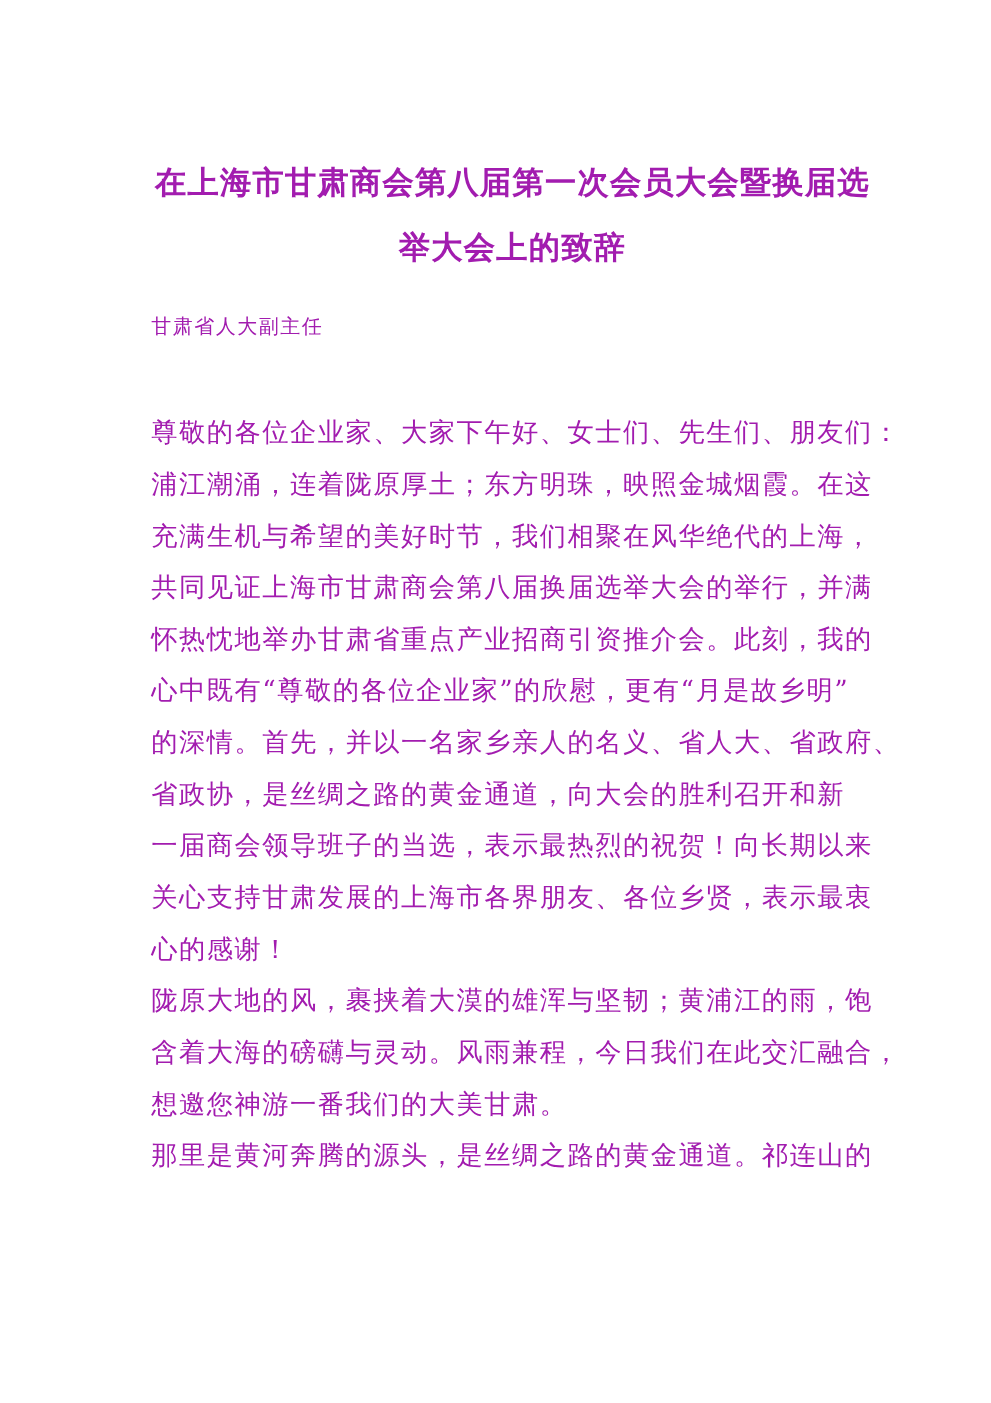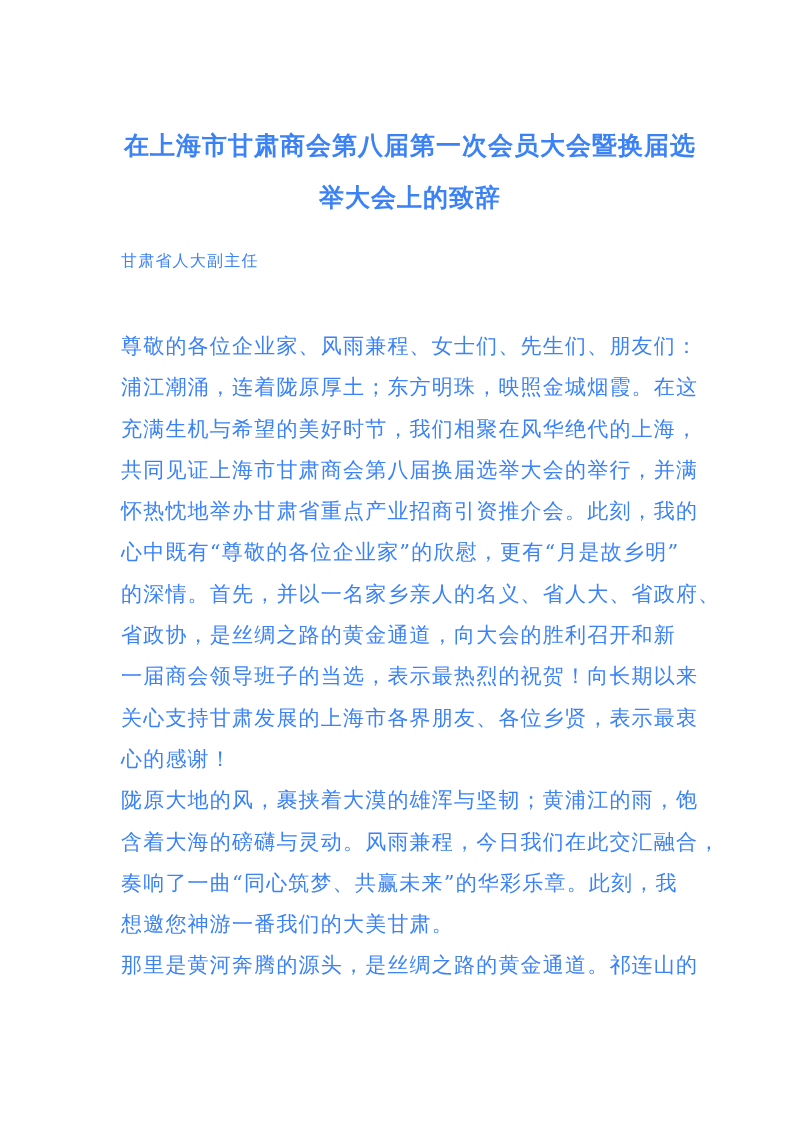--- a/index.html
+++ b/index.html
@@ -46,39 +46,38 @@
   }
   .body-line {
     line-height: 41.3px;
     white-space: nowrap;
     text-align: left;
   }
 </style>
 </head>
 <body>
 
-<div class="page" style="background: rgb(255, 255, 255); color: #3b82f6;">
+<div class="page" style="background: rgb(255, 255, 255); color: #a21caf;">
   <div class="content">
     <div class="title">
       <div class="title-line">在上海市甘肃商会第八届第一次会员大会暨换届选</div>
       <div class="title-line">举大会上的致辞</div>
     </div>
     <div class="byline">甘肃省人大副主任</div>
     <div class="body-text">
-        <div class="body-line">尊敬的各位企业家、风雨兼程、女士们、先生们、朋友们：</div>
+        <div class="body-line">尊敬的各位企业家、大家下午好、女士们、先生们、朋友们：</div>
         <div class="body-line">浦江潮涌，连着陇原厚土；东方明珠，映照金城烟霞。在这</div>
         <div class="body-line">充满生机与希望的美好时节，我们相聚在风华绝代的上海，</div>
         <div class="body-line">共同见证上海市甘肃商会第八届换届选举大会的举行，并满</div>
         <div class="body-line">怀热忱地举办甘肃省重点产业招商引资推介会。此刻，我的</div>
         <div class="body-line">心中既有“尊敬的各位企业家”的欣慰，更有“月是故乡明”</div>
         <div class="body-line">的深情。首先，并以一名家乡亲人的名义、省人大、省政府、</div>
         <div class="body-line">省政协，是丝绸之路的黄金通道，向大会的胜利召开和新</div>
         <div class="body-line">一届商会领导班子的当选，表示最热烈的祝贺！向长期以来</div>
         <div class="body-line">关心支持甘肃发展的上海市各界朋友、各位乡贤，表示最衷</div>
         <div class="body-line">心的感谢！</div>
         <div class="body-line">陇原大地的风，裹挟着大漠的雄浑与坚韧；黄浦江的雨，饱</div>
         <div class="body-line">含着大海的磅礴与灵动。风雨兼程，今日我们在此交汇融合，</div>
-        <div class="body-line">奏响了一曲“同心筑梦、共赢未来”的华彩乐章。此刻，我</div>
         <div class="body-line">想邀您神游一番我们的大美甘肃。</div>
         <div class="body-line">那里是黄河奔腾的源头，是丝绸之路的黄金通道。祁连山的</div>
       </div>
   </div>
 </div>
 
 </body></html>

